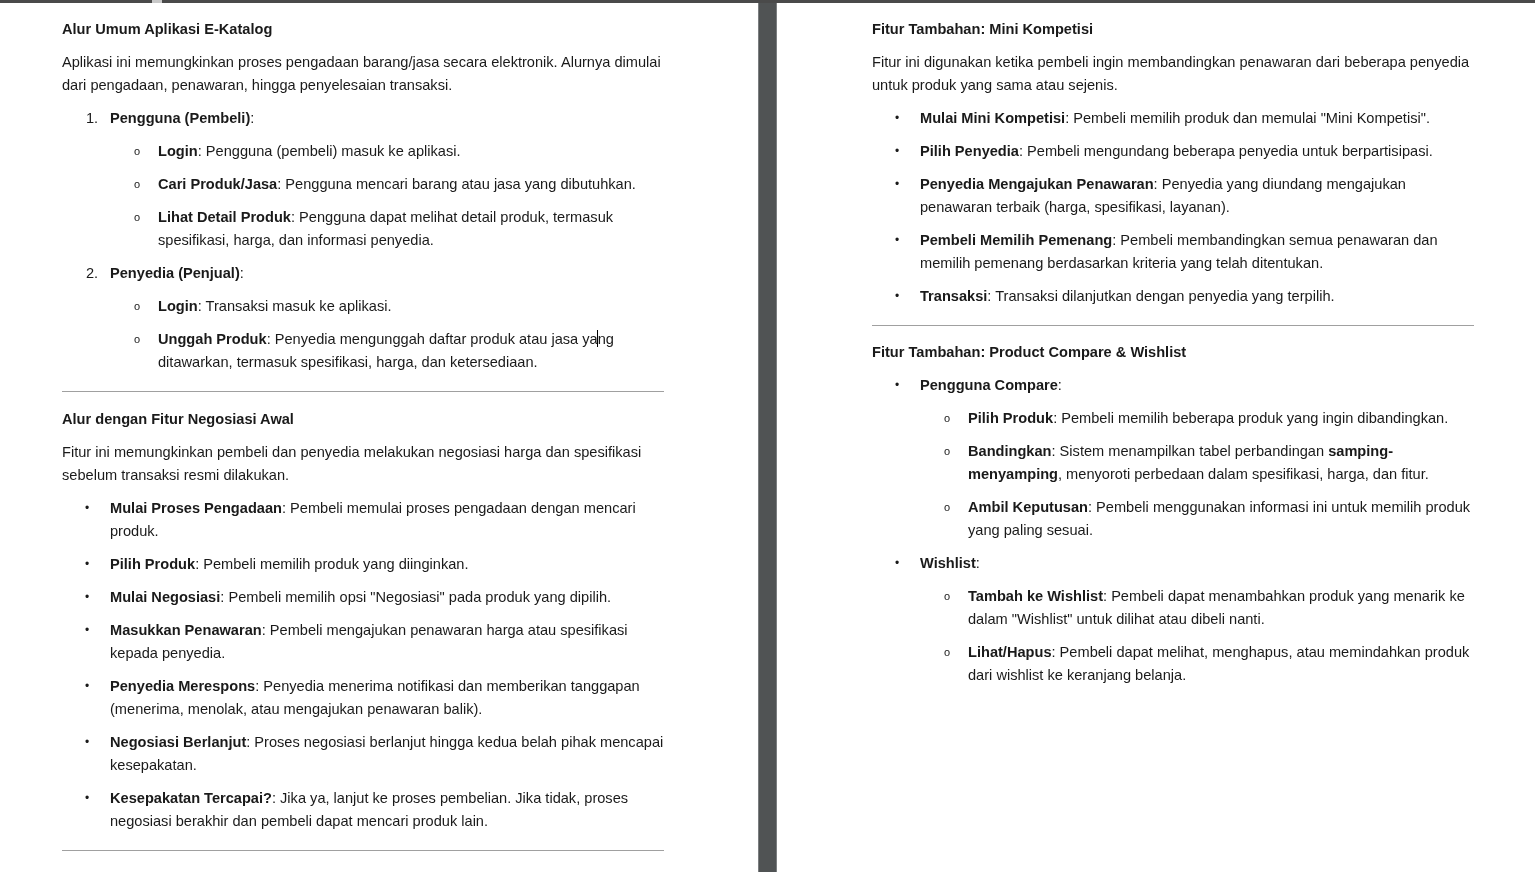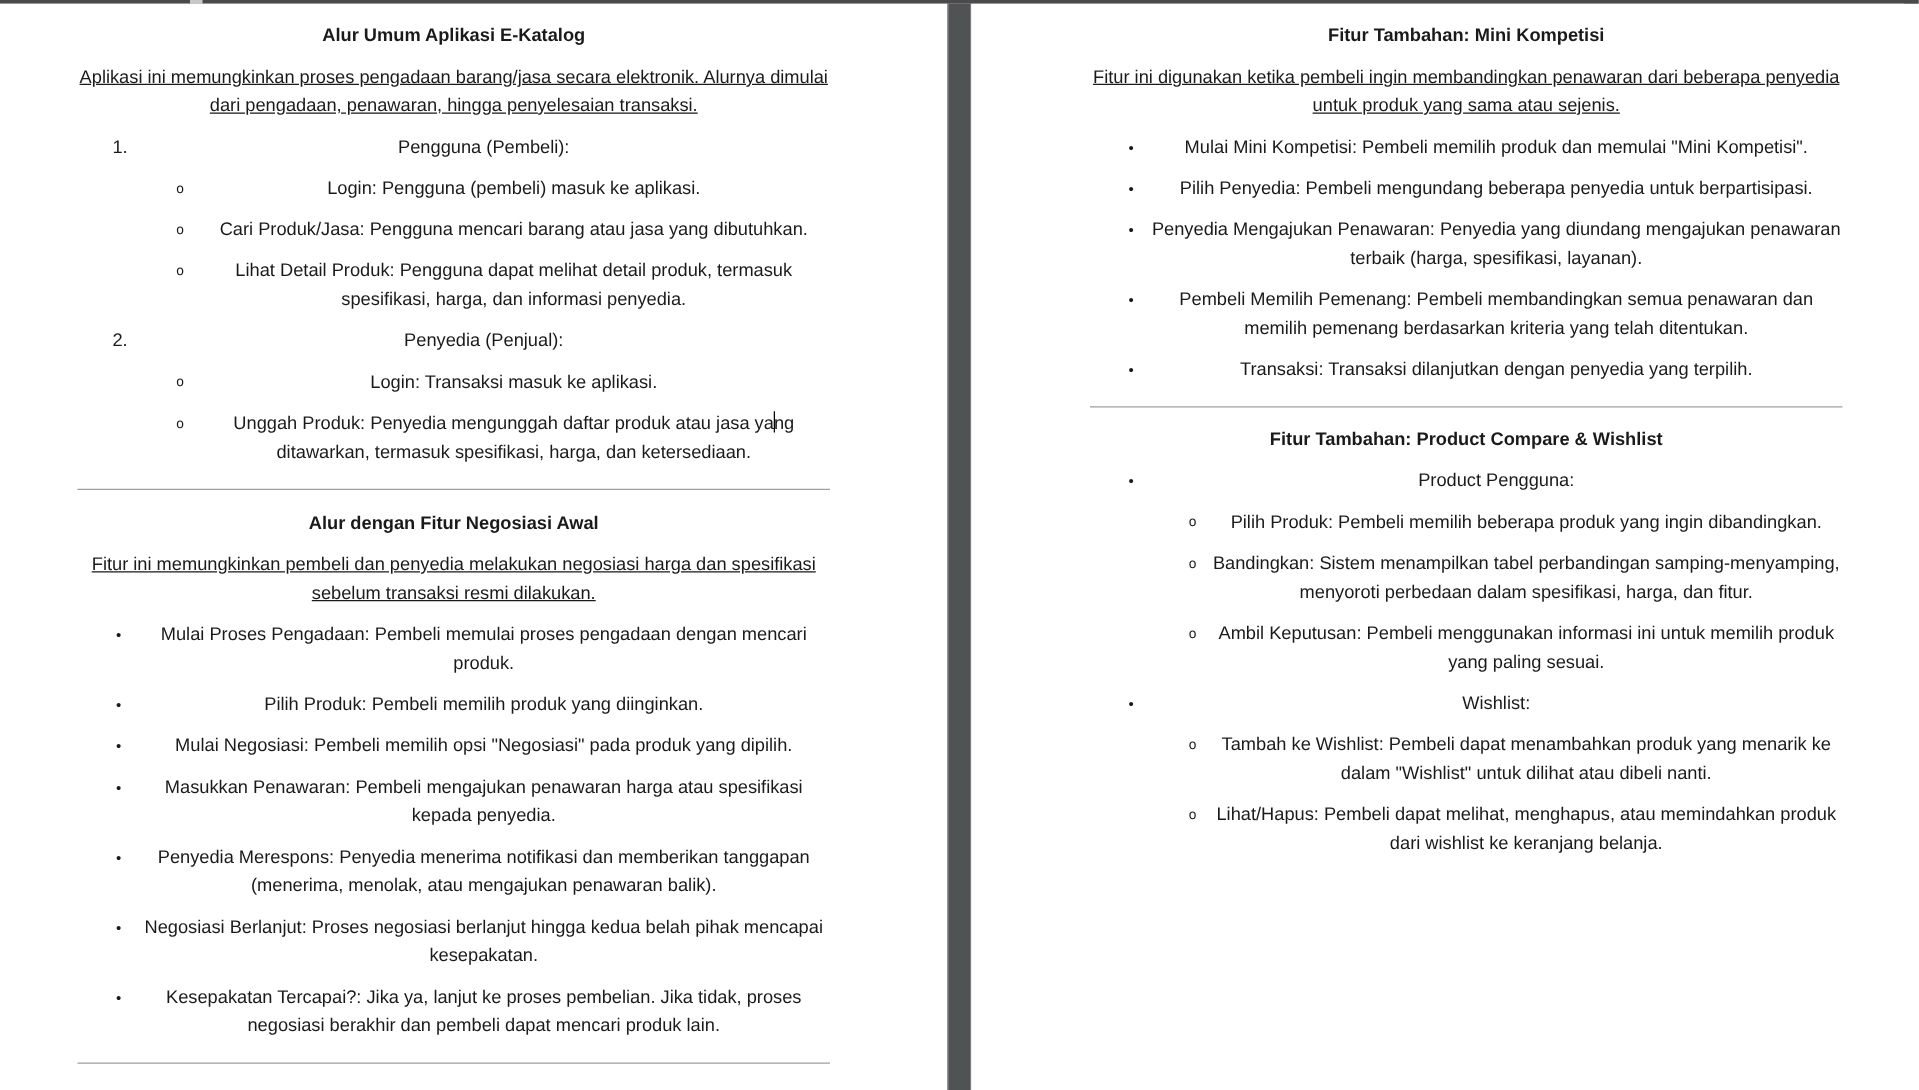--- a/index.html
+++ b/index.html
@@ -23,41 +23,41 @@
     .page-left { left: 0; width: 758px; }
     .page-right { left: 777px; width: 746px; }
     .gutter {
       position: absolute; left: 758px; top: 3px; width: 19px; height: 869px;
       background: #505354;
       border-left: 1px solid #7b7e80;
       border-right: 1px solid #7b7e80;
     }
     .content {
       position: absolute; top: 0; width: 602px;
-      font-size: 14.6px; line-height: 23px; text-align: center;
+      font-size: 14.6px; line-height: 23px;
     }
     .page-left .content { left: 62px; }
     .page-right .content { left: 95px; }
     h2.section-title {
       font-size: 14.6px; font-weight: bold; line-height: 23px;
       margin-top: 15px; margin-bottom: 10px;
     }
-    p.intro { margin-bottom: 10px; text-decoration: underline; }
+    p.intro { margin-bottom: 10px; }
     ol.level1, ul.level1 { list-style: none; }
     .level1 > li { position: relative; padding-left: 48px; margin-bottom: 10px; }
     .level1 > li .marker {
       position: absolute; left: 24px; top: 0; width: 20px;
     }
     .level1 > li .marker.bullet { left: 23px; font-size: 12px; }
     ul.level2 { list-style: none; margin-top: 10px; }
     .level2 > li { position: relative; padding-left: 48px; margin-bottom: 10px; }
     .level2 > li .marker {
       position: absolute; left: 24px; top: 0; font-size: 11px;
     }
-    b, strong { font-weight: normal; }
+    b, strong { font-weight: bold; }
     hr.divider {
       border: none; border-top: 1.5px solid #a0a0a0; height: 0;
       margin-top: 28px; margin-bottom: 0;
     }
     .caret {
       display: inline-block; width: 1px; height: 17px; background: #000;
       vertical-align: -3px; margin: 0 -0.5px;
     }
   </style>
 </head>
@@ -179,21 +179,21 @@
         </li>
       </ul>
       <hr class="divider" style="margin-top:17px;">
     </section>
 
     <section>
       <h2 class="section-title" style="">Fitur Tambahan: Product Compare &amp; Wishlist</h2>
       <ul class="level1">
         <li>
           <span class="marker bullet">•</span>
-          <b>Product Pengguna</b><span>:</span>
+          <b>Pengguna Compare</b><span>:</span>
           <ul class="level2">
             <li>
               <span class="marker">o</span>
               <b>Pilih Produk</b><span>: Pembeli memilih beberapa produk yang ingin dibandingkan.</span>
             </li>
             <li>
               <span class="marker">o</span>
               <b>Bandingkan</b><span>: Sistem menampilkan tabel perbandingan </span><b>samping-menyamping</b><span>, menyoroti perbedaan dalam spesifikasi, harga, dan fitur.</span>
             </li>
             <li>

